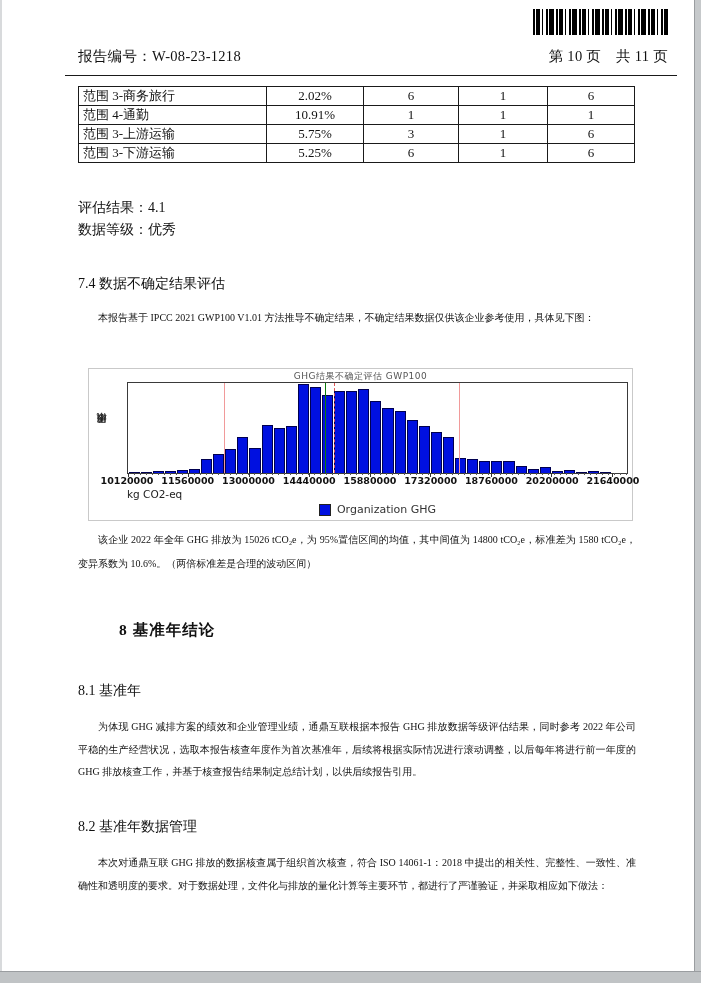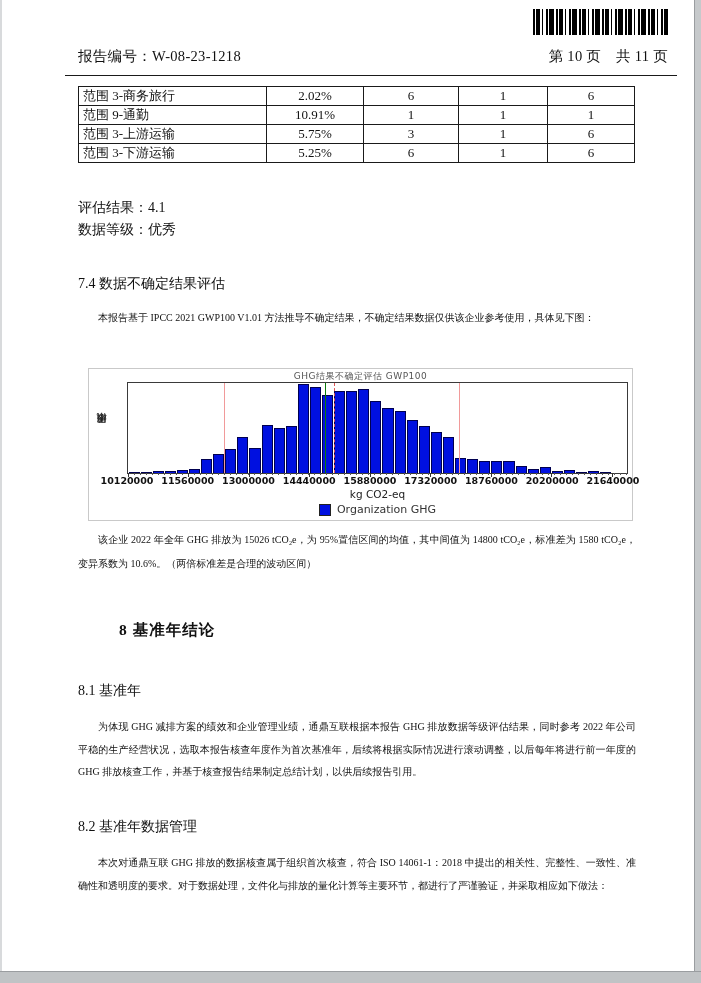--- a/index.html
+++ b/index.html
@@ -66,21 +66,21 @@
   .bar{flex:1 1 auto;margin:0 0.5px;background:#0010e0;border:1px solid #000050;border-bottom:none;box-sizing:border-box;}
   .vline{position:absolute;top:0;bottom:0;width:0;z-index:2;}
   .yticks{left:0;top:13px;width:36px;height:92px;}
   .ytick{position:absolute;right:3px;font-size:9.5px;font-weight:600;color:#111;line-height:11px;}
   .xtick-marks{position:absolute;left:0;top:100%;width:100%;height:5px;}
   .xtick-mark{position:absolute;top:0;width:1px;height:4px;background:#333;}
   .minor-ticks{position:absolute;left:0;top:100%;width:100%;height:2px;
     background:repeating-linear-gradient(90deg,#555 0 1px,transparent 1px 6px);}
   .xticklabels{left:38px;top:106px;width:501px;height:12px;}
   .xticklabel{position:absolute;transform:translateX(-50%);font-size:9.5px;font-weight:600;color:#111;white-space:nowrap;}
-  .chart-xlabel{left:38px;top:119px;width:501px;text-align:center;font-size:10.5px;color:#222;}
+  .chart-xlabel{left:38px;top:119px;width:501px;font-size:10.5px;color:#222;}
   .legend{left:38px;top:134px;width:501px;display:flex;justify-content:center;align-items:center;gap:6px;}
   .legend-swatch{width:12px;height:12px;border:1px solid #222;box-sizing:border-box;}
   .legend-label{font-size:11px;color:#333;}
 </style>
 </head>
 <body>
 
 <div class="abs strip-left"></div>
 
 <div class="abs barcode"></div>
@@ -99,21 +99,21 @@
     </colgroup>
   <tbody>
     <tr>
       <td class="c0">范围 3-商务旅行</td>
       <td>2.02%</td>
       <td>6</td>
       <td>1</td>
       <td>6</td>
     </tr>
     <tr>
-      <td class="c0">范围 9-通勤</td>
+      <td class="c0">范围 4-通勤</td>
       <td>10.91%</td>
       <td>1</td>
       <td>1</td>
       <td>1</td>
     </tr>
     <tr>
       <td class="c0">范围 3-上游运输</td>
       <td>5.75%</td>
       <td>3</td>
       <td>1</td>

